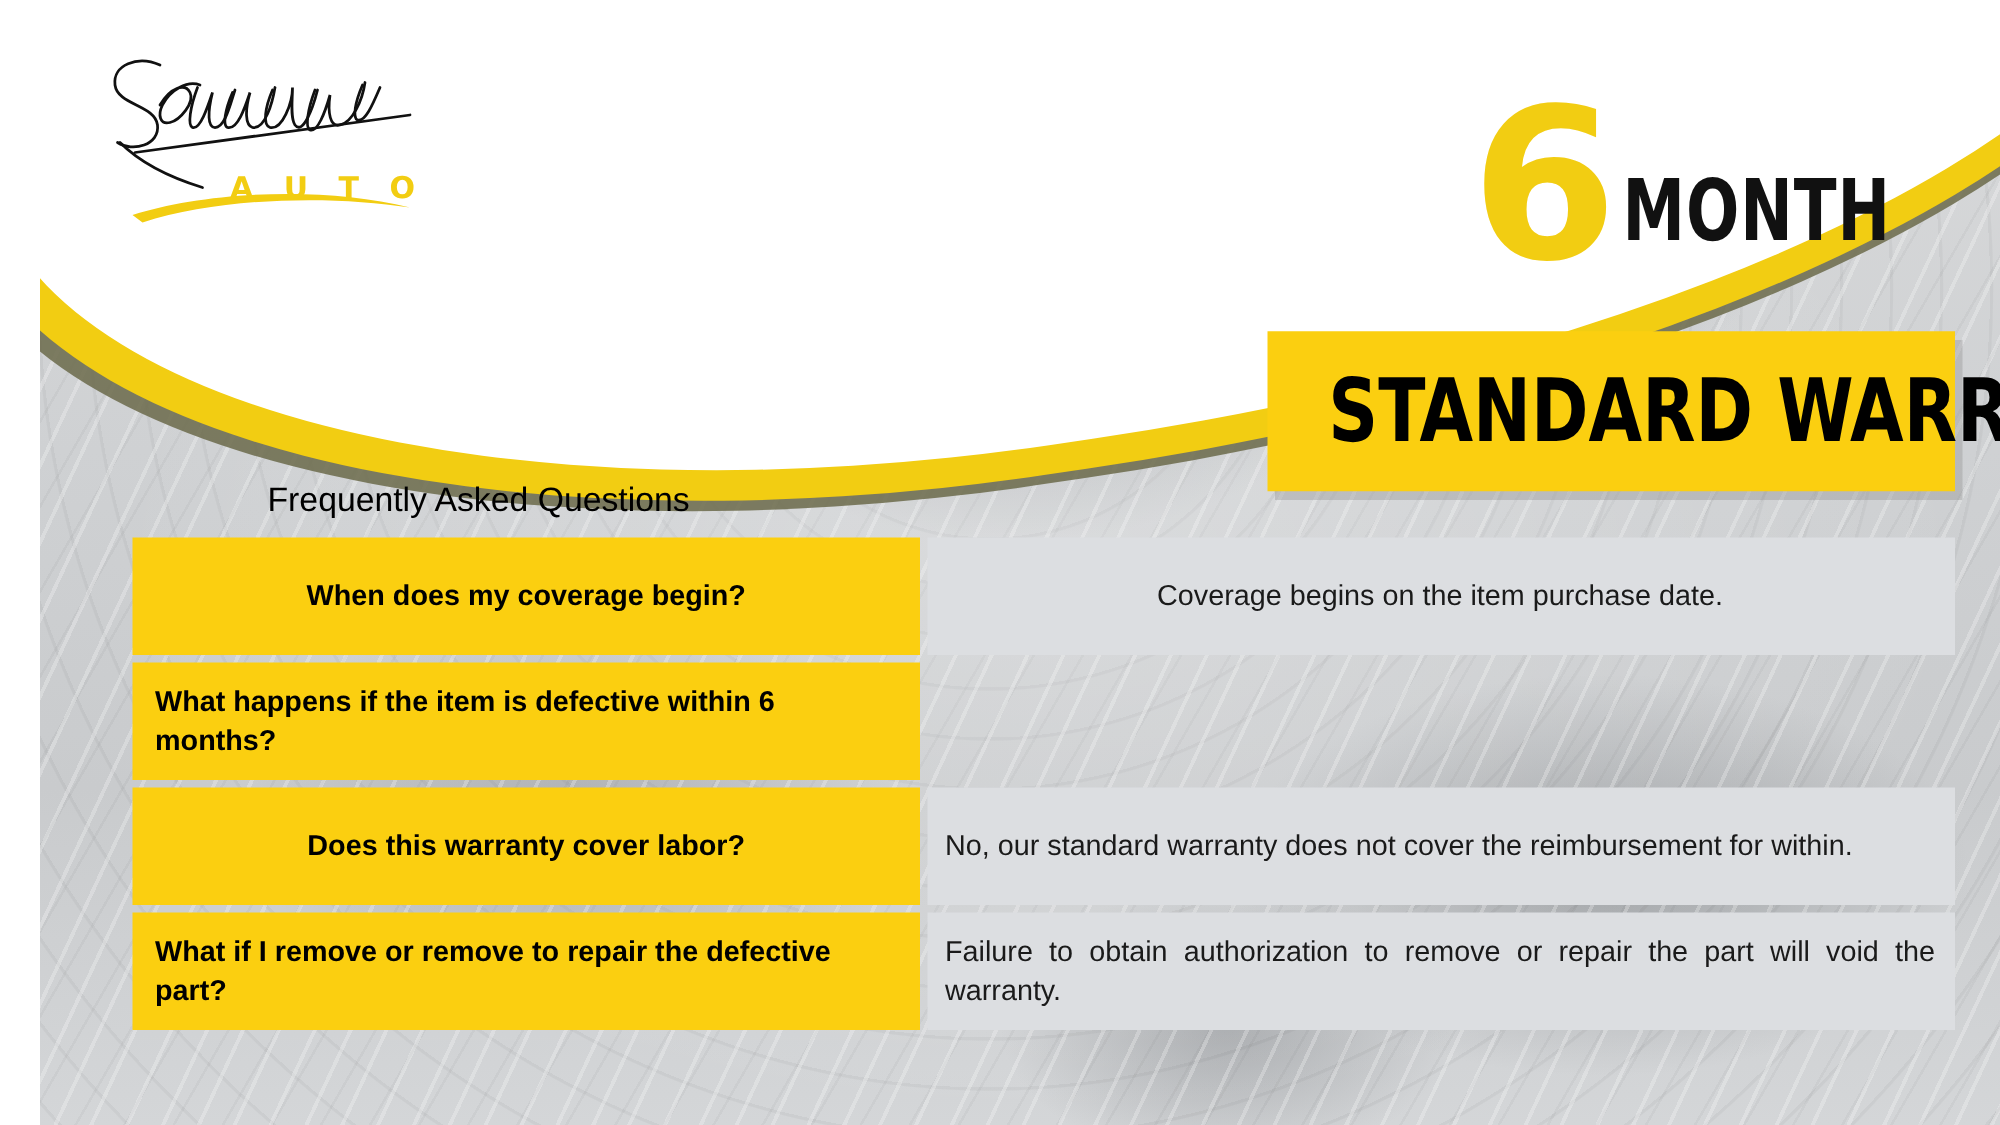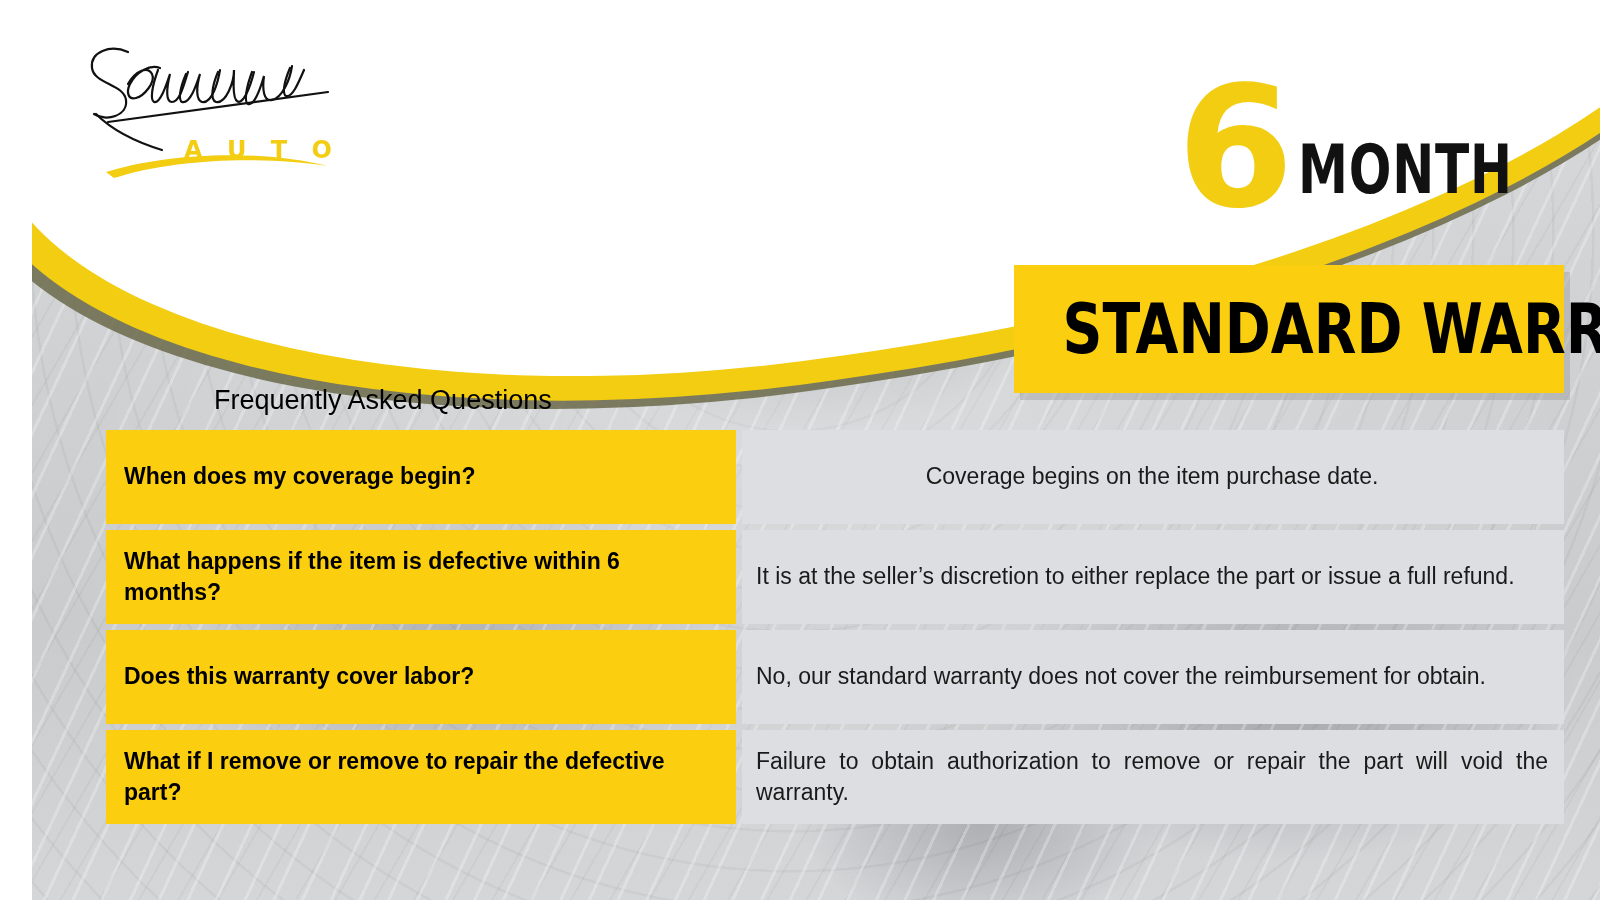--- a/index.html
+++ b/index.html
@@ -183,20 +183,21 @@
     gap: 6px;
     min-height: 94px;
   }
   .faq-q {
     width: 630px;
     background: #fbcf10;
     display: flex;
     align-items: center;
     padding: 10px 18px;
     box-sizing: border-box;
+    justify-content: center;
   }
   .faq-q-text {
     font-size: 23px;
     font-weight: bold;
     color: #000000;
     line-height: 1.35;
   }
   .faq-a {
     flex: 1;
     background: #dcdee1;
@@ -265,31 +266,28 @@
       </div>
       <div class="faq-a">
         <div class="faq-a-text no-justify">Coverage begins on the item purchase date.</div>
       </div>
     </div>
 
     <div class="faq-row">
       <div class="faq-q">
         <div class="faq-q-text">What happens if the item is defective within 6 months?</div>
       </div>
-      <div class="faq-a">
-        <div class="faq-a-text">It is at the seller’s discretion to either replace the part or issue a full refund.</div>
-      </div>
     </div>
 
     <div class="faq-row">
       <div class="faq-q">
         <div class="faq-q-text">Does this warranty cover labor?</div>
       </div>
       <div class="faq-a">
-        <div class="faq-a-text">No, our standard warranty does not cover the reimbursement for obtain.</div>
+        <div class="faq-a-text">No, our standard warranty does not cover the reimbursement for within.</div>
       </div>
     </div>
 
     <div class="faq-row">
       <div class="faq-q">
         <div class="faq-q-text">What if I remove or remove to repair the defective part?</div>
       </div>
       <div class="faq-a">
         <div class="faq-a-text">Failure to obtain authorization to remove or repair the part will void the warranty.</div>
       </div>

